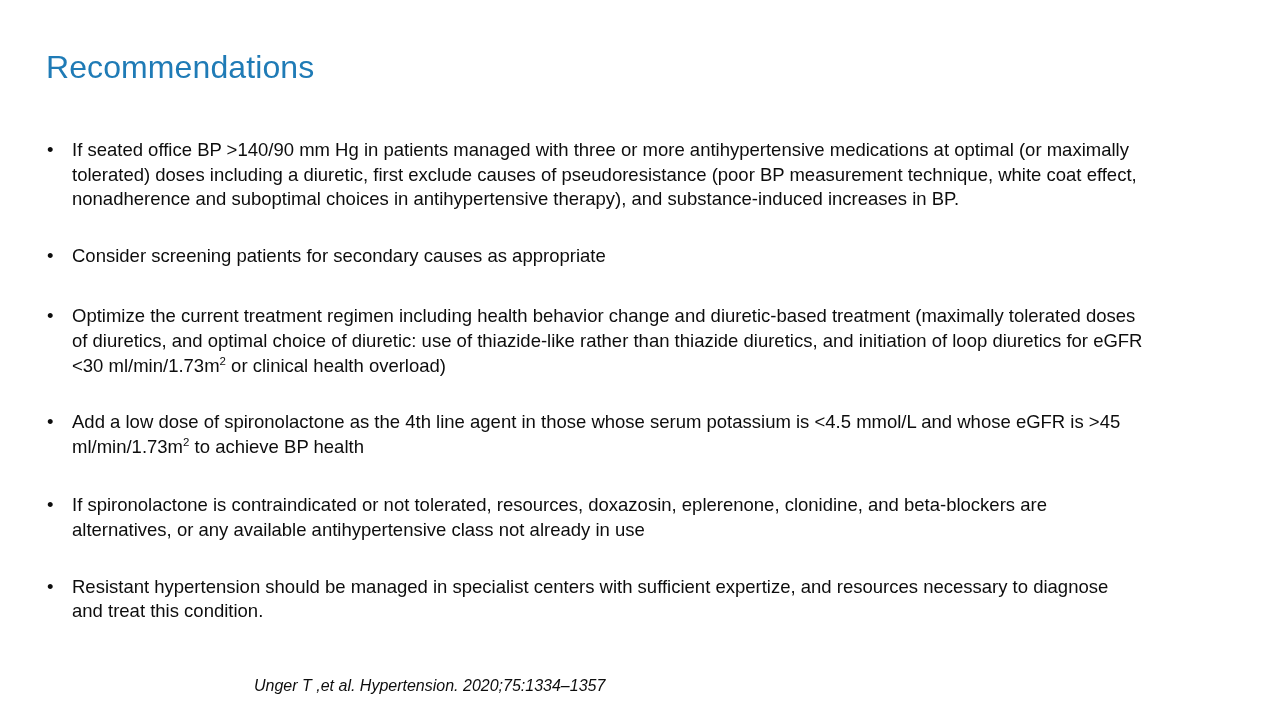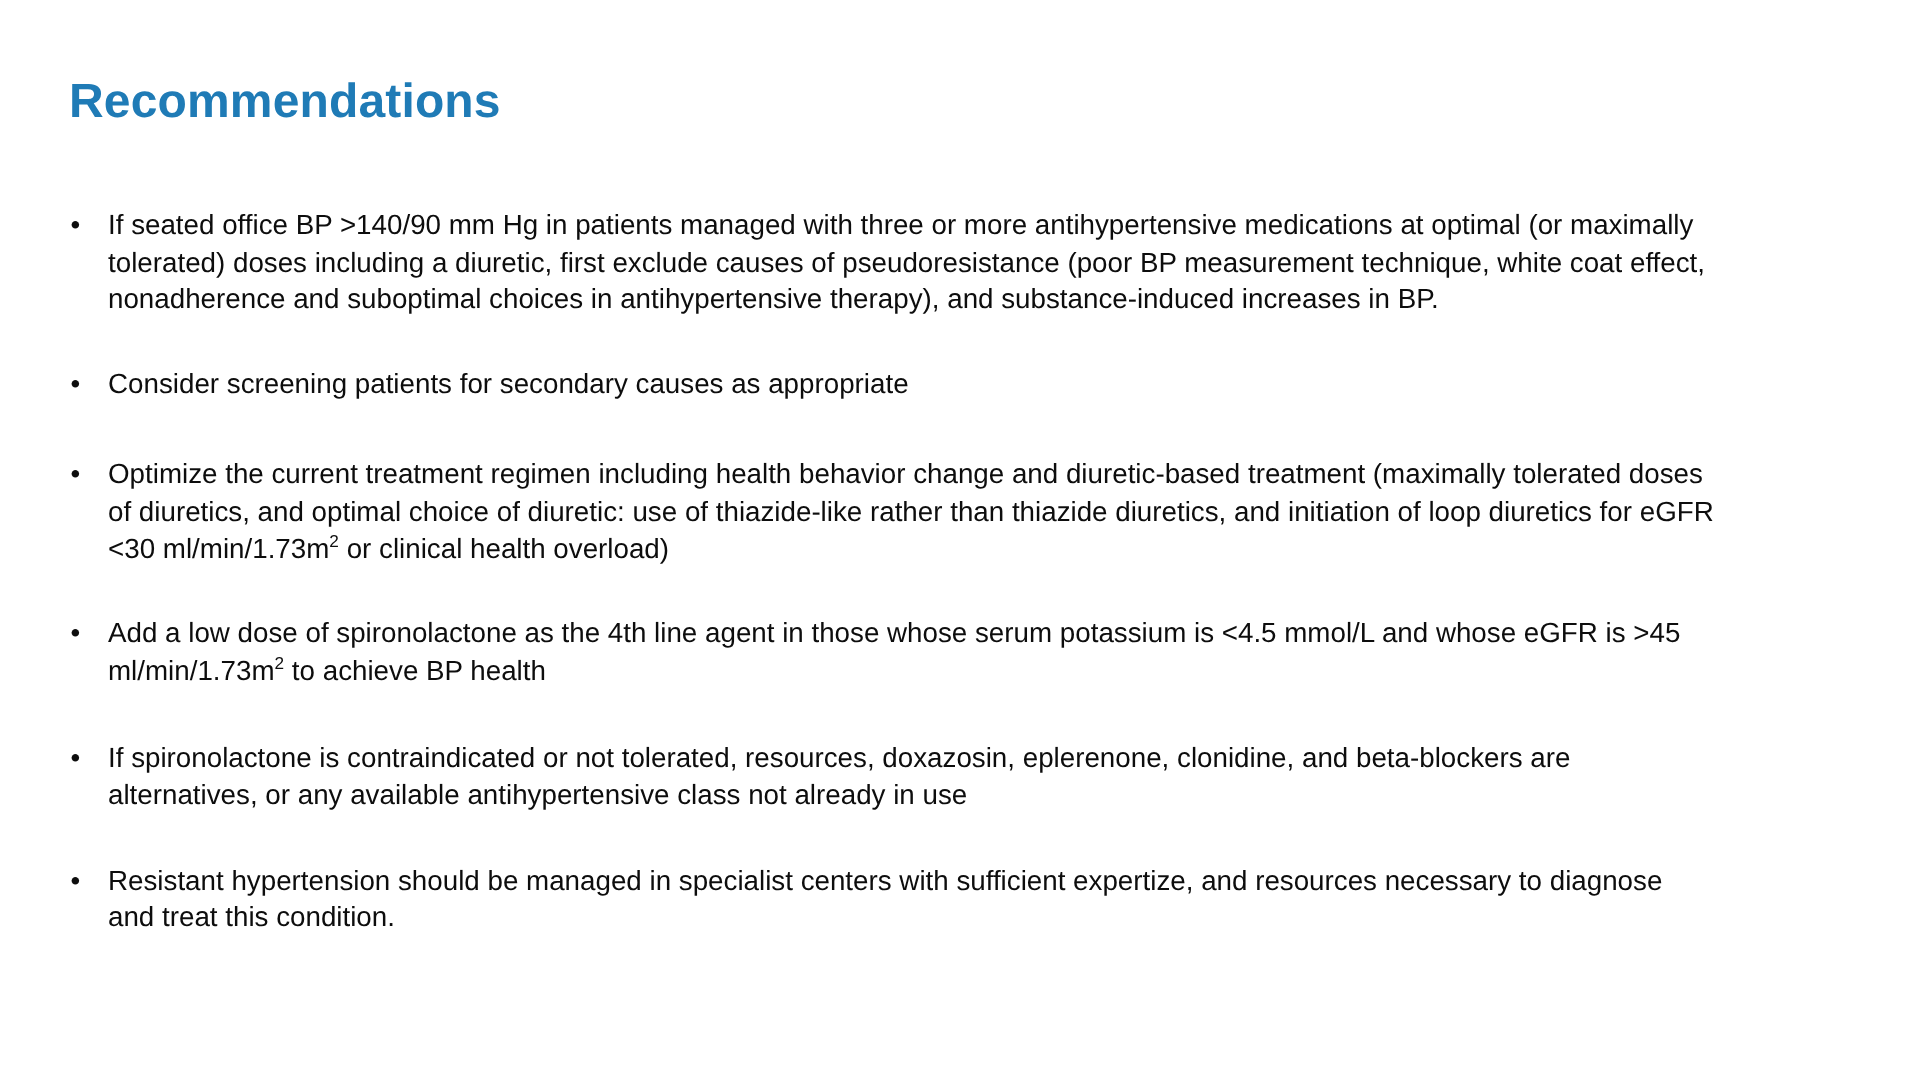--- a/index.html
+++ b/index.html
@@ -18,21 +18,21 @@
     position: relative;
     width: 1280px;
     height: 720px;
     box-sizing: border-box;
   }
   .slide-title {
     position: absolute;
     left: 46px;
     top: 48px;
     font-size: 32px;
-    font-weight: bold;
+    font-weight: normal;
     color: #1f7bb6;
     letter-spacing: 0.1px;
     line-height: 1.2;
   }
   .bullet-list {
     position: absolute;
     left: 44px;
     top: 138px;
     width: 1100px;
     margin: 0;
@@ -115,14 +115,15 @@
       <span class="txt"> If spironolactone is contraindicated or not tolerated, resources, doxazosin, eplerenone, clonidine, and beta-blockers are alternatives, or any available antihypertensive class not already in use</span>
     </li>
 
     <li class="bullet b6">
       <span class="dot">•</span>
       <span class="txt">Resistant hypertension should be managed in specialist centers with sufficient expertize, and resources necessary to diagnose and treat this condition.</span>
     </li>
 
   </ul>
 
+  <div class="citation">Unger T ,et al. Hypertension. 2020;75:1334–1357</div>
 
 </div>
 
 </body></html>

